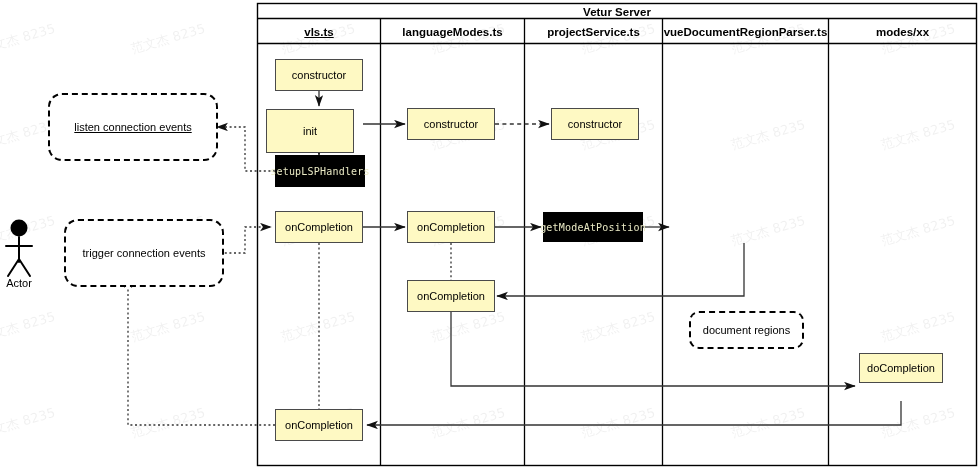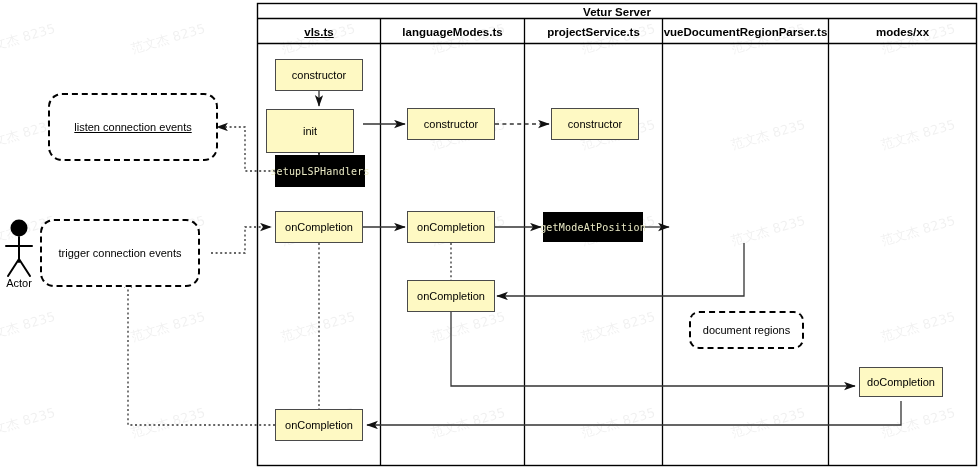--- a/index.html
+++ b/index.html
@@ -221,32 +221,32 @@
 
   <div class="lane-title" style="left:258px; top:19px; width:122px; height:25px;text-decoration:underline;">vls.ts</div>
   <div class="lane-title" style="left:381px; top:19px; width:143px; height:25px;">languageModes.ts</div>
   <div class="lane-title" style="left:525px; top:19px; width:137px; height:25px;">projectService.ts</div>
   <div class="lane-title" style="left:663px; top:19px; width:165px; height:25px;">vueDocumentRegionParser.ts</div>
   <div class="lane-title" style="left:829px; top:19px; width:147px; height:25px;">modes/xx</div>
 
   <div class="actor-label" style="left:-11px; top:277px;">Actor</div>
 
   <div class="note" style="left:48px; top:93px; width:170px; height:68px;text-decoration:underline;">listen connection events</div>
-  <div class="note" style="left:40px; top:219px; width:160px; height:68px;">trigger connection events</div>
+  <div class="note" style="left:64px; top:219px; width:160px; height:68px;">trigger connection events</div>
   <div class="note thin" style="left:689px; top:311px; width:115px; height:38px;">document regions</div>
 
   <div class="node plain" style="left:275px; top:59px; width:88px; height:32px;">constructor</div>
   <div class="node plain" style="left:266px; top:109px; width:88px; height:44px;">init</div>
   <div class="node black" style="left:275px; top:155px; width:90px; height:32px;">setupLSPHandlers</div>
   <div class="node plain" style="left:275px; top:211px; width:88px; height:32px;">onCompletion</div>
   <div class="node plain" style="left:275px; top:409px; width:88px; height:32px;">onCompletion</div>
 
   <div class="node plain" style="left:407px; top:108px; width:88px; height:32px;">constructor</div>
   <div class="node plain" style="left:407px; top:211px; width:88px; height:32px;">onCompletion</div>
   <div class="node plain" style="left:407px; top:280px; width:88px; height:32px;">onCompletion</div>
 
   <div class="node plain" style="left:551px; top:108px; width:88px; height:32px;">constructor</div>
   <div class="node black" style="left:543px; top:212px; width:100px; height:30px;">getModeAtPosition</div>
 
 
-  <div class="node plain" style="left:859px; top:367px; width:84px; height:30px;">doCompletion</div>
+  <div class="node plain" style="left:859px; top:353px; width:84px; height:30px;">doCompletion</div>
 
 </div>
 
 </body></html>

